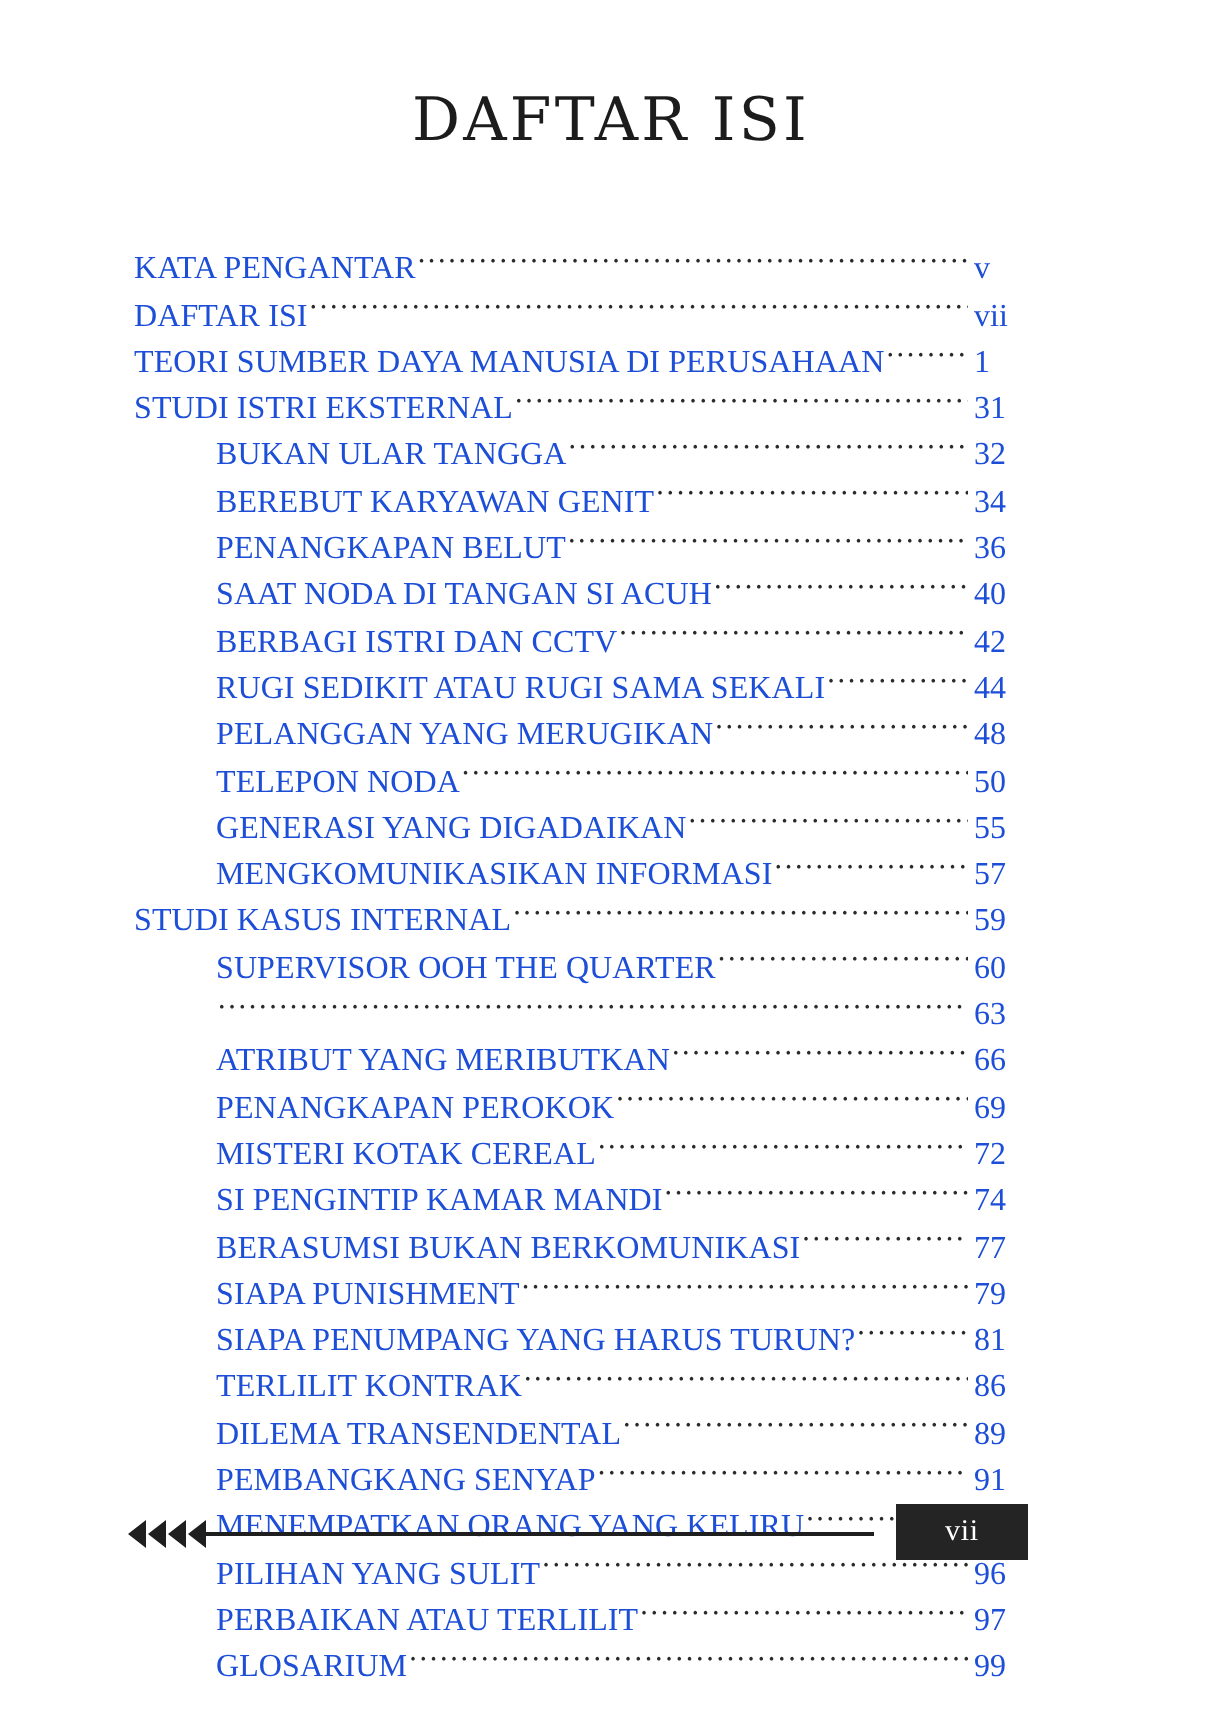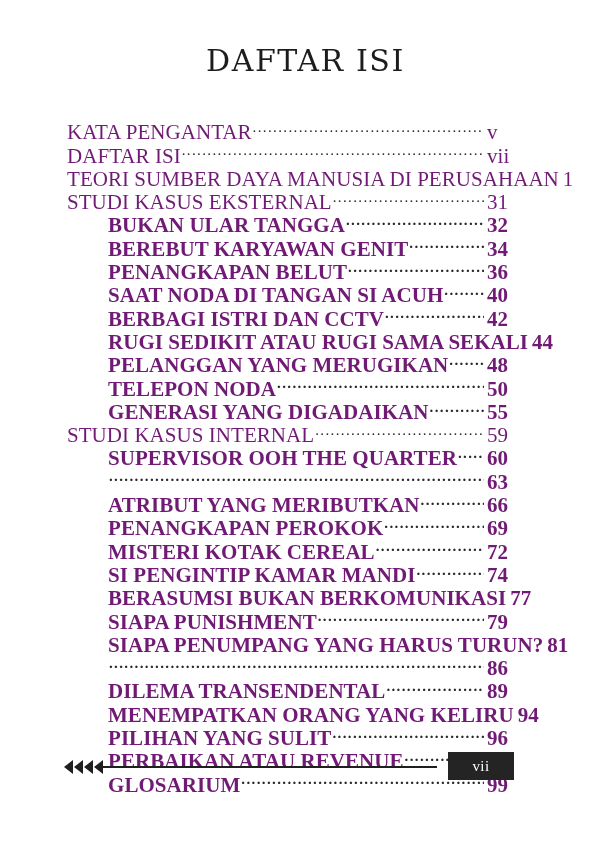--- a/index.html
+++ b/index.html
@@ -44,33 +44,32 @@
     position: absolute;
     top: 116px;
     left: 67px;
     width: 466px;
   }
 
   .toc-entry {
     display: flex;
     align-items: baseline;
     height: 23.3px;
-    font-size: 21px;
+    font-size: 16px;
     line-height: 23.3px;
     white-space: nowrap;
-    color: #701a75;
+    color: #1d4ed8;
   }
 
   .toc-entry.level-1 {
     padding-left: 0;
   }
 
   .toc-entry.level-2 {
     padding-left: 41px;
-    font-weight: bold;
   }
 
   .entry-label {
     flex: 0 0 auto;
     letter-spacing: 0.05px;
   }
 
   
   .entry-leader {
     flex: 1 1 auto;
@@ -171,21 +170,21 @@
         <span class="entry-label">DAFTAR ISI</span>
         <span class="entry-leader"></span>
         <span class="entry-page">vii</span>
       </div>
       <div class="toc-entry level-1">
         <span class="entry-label">TEORI SUMBER DAYA MANUSIA DI PERUSAHAAN</span>
         <span class="entry-leader"></span>
         <span class="entry-page">1</span>
       </div>
       <div class="toc-entry level-1">
-        <span class="entry-label">STUDI KASUS EKSTERNAL</span>
+        <span class="entry-label">STUDI ISTRI EKSTERNAL</span>
         <span class="entry-leader"></span>
         <span class="entry-page">31</span>
       </div>
       <div class="toc-entry level-2">
         <span class="entry-label">BUKAN ULAR TANGGA</span>
         <span class="entry-leader"></span>
         <span class="entry-page">32</span>
       </div>
       <div class="toc-entry level-2">
         <span class="entry-label">BEREBUT KARYAWAN GENIT</span>
@@ -220,20 +219,25 @@
       <div class="toc-entry level-2">
         <span class="entry-label">TELEPON NODA</span>
         <span class="entry-leader"></span>
         <span class="entry-page">50</span>
       </div>
       <div class="toc-entry level-2">
         <span class="entry-label">GENERASI YANG DIGADAIKAN</span>
         <span class="entry-leader"></span>
         <span class="entry-page">55</span>
       </div>
+      <div class="toc-entry level-2">
+        <span class="entry-label">MENGKOMUNIKASIKAN INFORMASI</span>
+        <span class="entry-leader"></span>
+        <span class="entry-page">57</span>
+      </div>
       <div class="toc-entry level-1">
         <span class="entry-label">STUDI KASUS INTERNAL</span>
         <span class="entry-leader"></span>
         <span class="entry-page">59</span>
       </div>
       <div class="toc-entry level-2">
         <span class="entry-label">SUPERVISOR OOH THE QUARTER</span>
         <span class="entry-leader"></span>
         <span class="entry-page">60</span>
       </div>
@@ -270,40 +274,46 @@
         <span class="entry-label">SIAPA PUNISHMENT</span>
         <span class="entry-leader"></span>
         <span class="entry-page">79</span>
       </div>
       <div class="toc-entry level-2">
         <span class="entry-label">SIAPA PENUMPANG YANG HARUS TURUN?</span>
         <span class="entry-leader"></span>
         <span class="entry-page">81</span>
       </div>
       <div class="toc-entry level-2">
+        <span class="entry-label">TERLILIT KONTRAK</span>
         <span class="entry-leader"></span>
         <span class="entry-page">86</span>
       </div>
       <div class="toc-entry level-2">
         <span class="entry-label">DILEMA TRANSENDENTAL</span>
         <span class="entry-leader"></span>
         <span class="entry-page">89</span>
       </div>
       <div class="toc-entry level-2">
+        <span class="entry-label">PEMBANGKANG SENYAP</span>
+        <span class="entry-leader"></span>
+        <span class="entry-page">91</span>
+      </div>
+      <div class="toc-entry level-2">
         <span class="entry-label">MENEMPATKAN ORANG YANG KELIRU</span>
         <span class="entry-leader"></span>
         <span class="entry-page">94</span>
       </div>
       <div class="toc-entry level-2">
         <span class="entry-label">PILIHAN YANG SULIT</span>
         <span class="entry-leader"></span>
         <span class="entry-page">96</span>
       </div>
       <div class="toc-entry level-2">
-        <span class="entry-label">PERBAIKAN ATAU REVENUE</span>
+        <span class="entry-label">PERBAIKAN ATAU TERLILIT</span>
         <span class="entry-leader"></span>
         <span class="entry-page">97</span>
       </div>
       <div class="toc-entry level-2">
         <span class="entry-label">GLOSARIUM</span>
         <span class="entry-leader"></span>
         <span class="entry-page">99</span>
       </div>
     </div>
 

